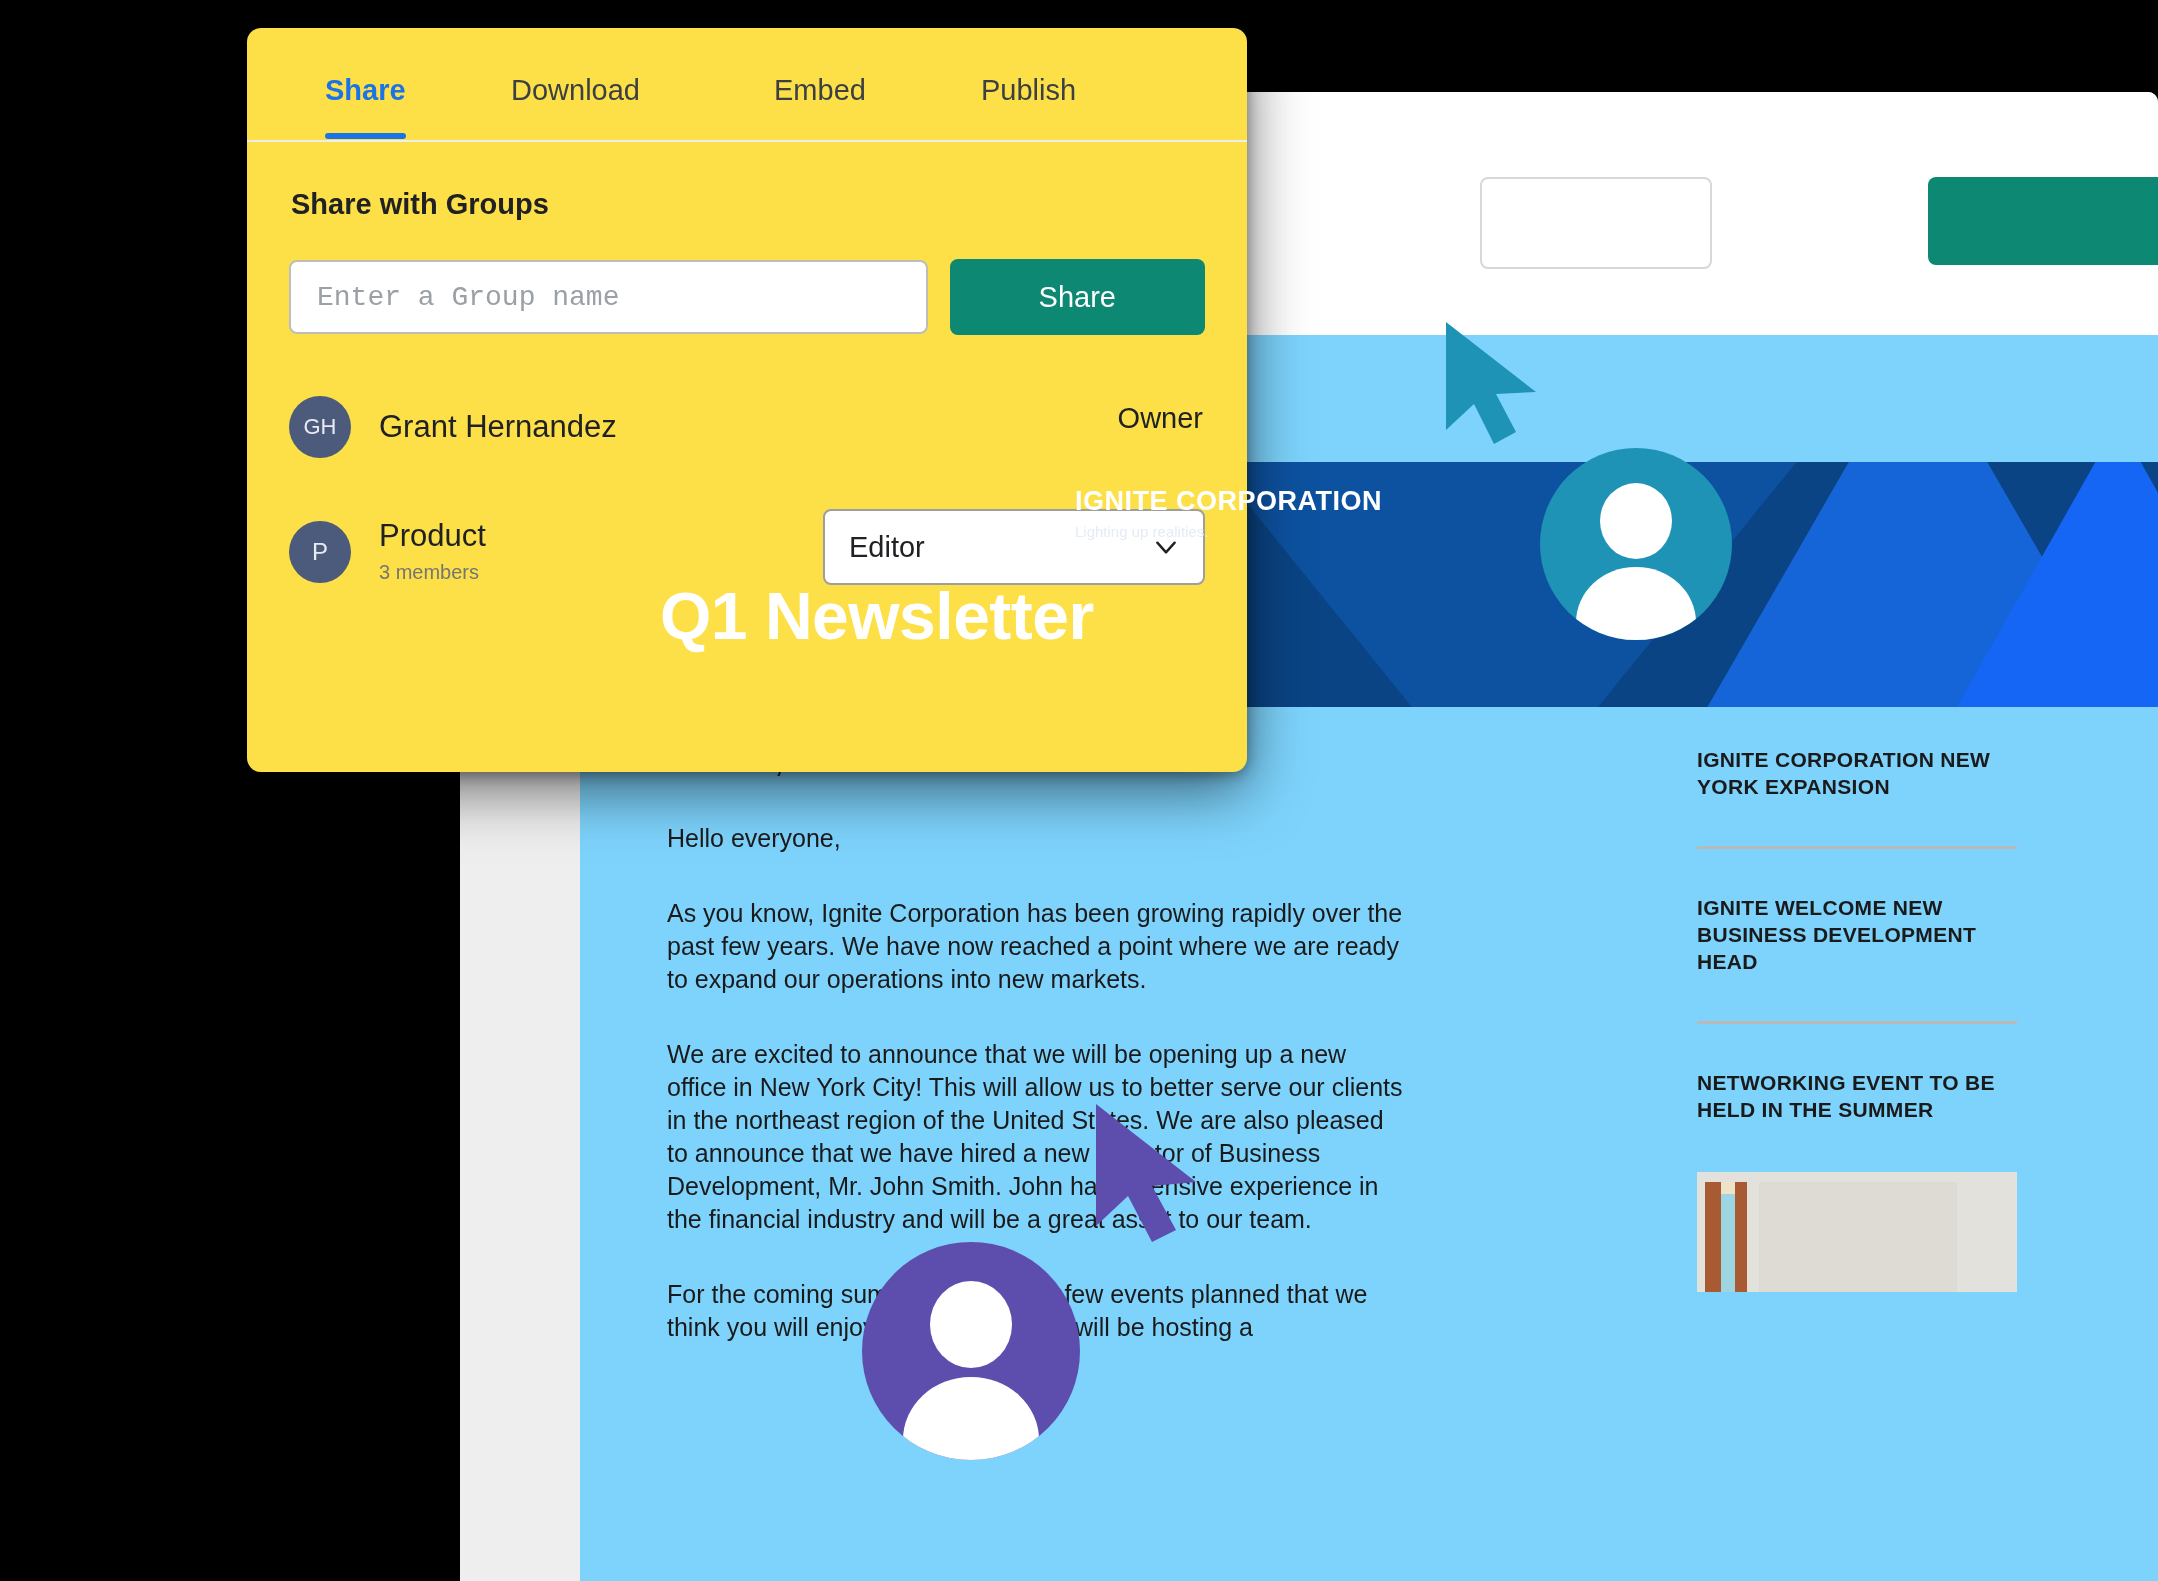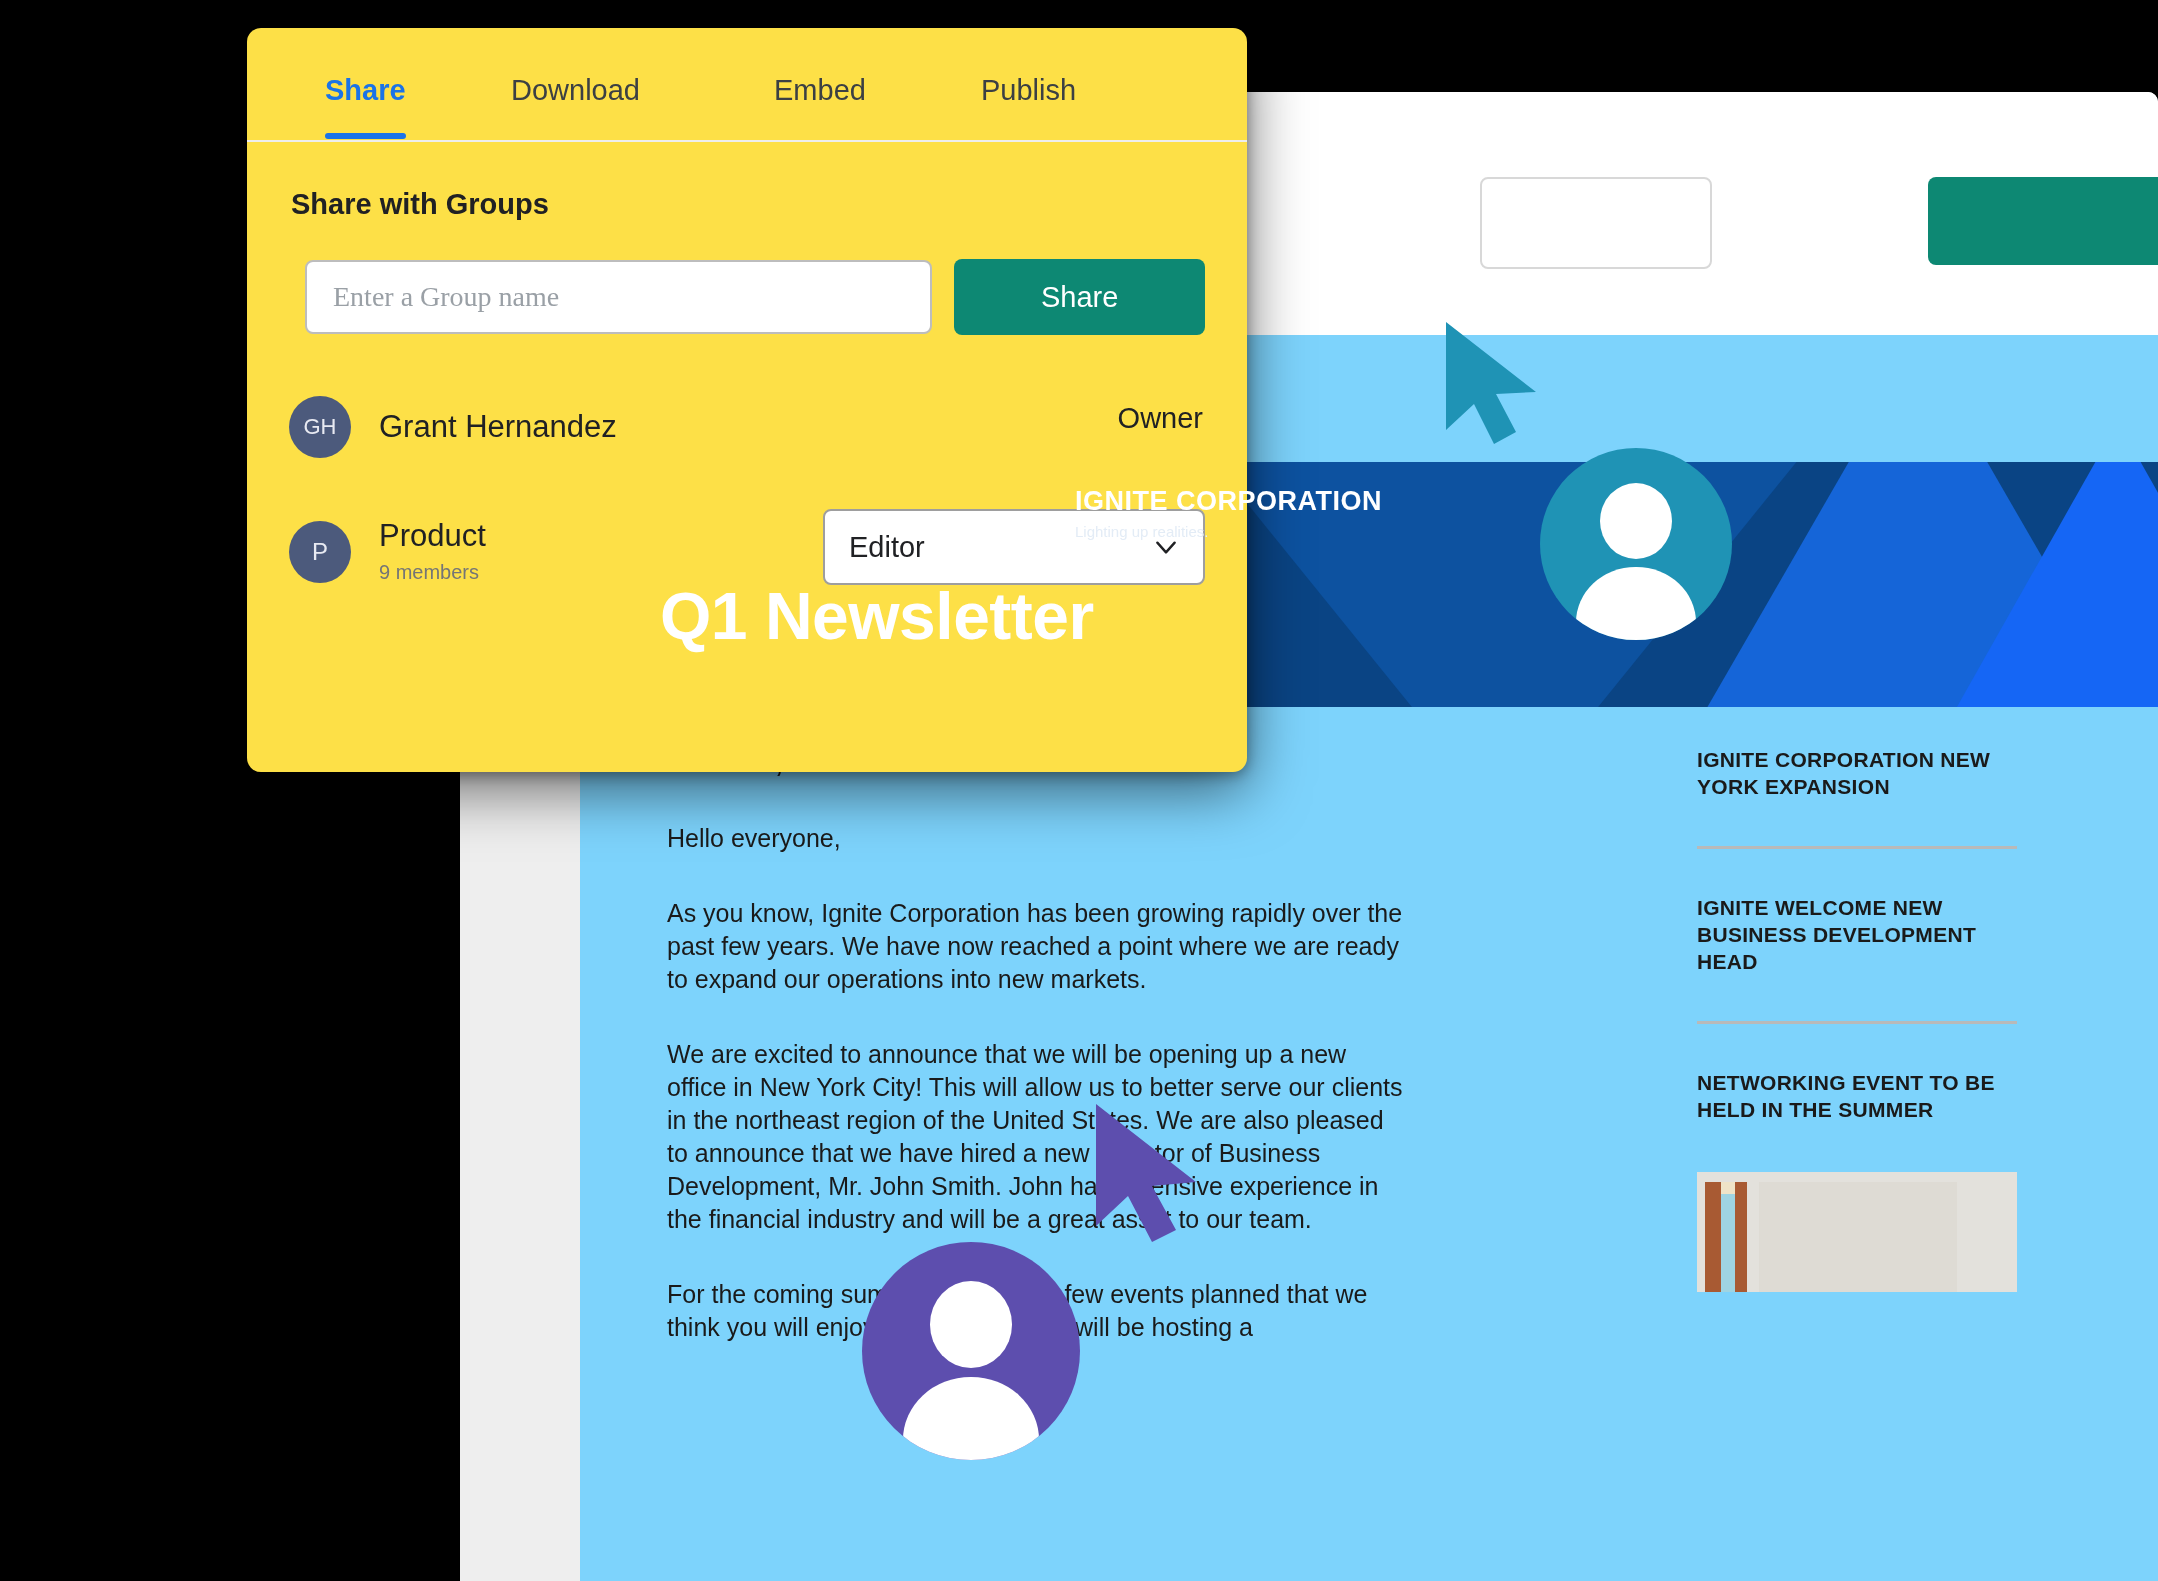--- a/index.html
+++ b/index.html
@@ -140,23 +140,22 @@
   #share-heading{
     margin:46px 0 0 2px;font-size:29px;font-weight:bold;color:#202124;
   }
   #share-row{
     margin-top:38px;display:flex;align-items:center;gap:22px;
   }
   #group-input{
     width:640px;height:74px;box-sizing:border-box;
     border:2px solid #bdbdbd;border-radius:8px;
     font-size:28px;color:#202124;padding:0 26px;
-    font-family:Liberation Serif, serif;background:#fff;
+    font-family:Liberation Mono, monospace;background:#fff;
     outline:none;
-    margin-left:16px;
   }
   #group-input::placeholder{color:#9aa0a6;}
   #share-submit{
     width:256px;height:76px;border:none;border-radius:8px;
     background:#0d8873;color:#ffffff;font-size:29px;
     font-family:"Liberation Sans", sans-serif;cursor:pointer;
   }
 
   .person-row{
     display:flex;align-items:center;margin-top:61px;position:relative;
@@ -305,21 +304,21 @@
       <div class="person-text">
         <div class="person-name">Grant Hernandez</div>
       </div>
       <div class="person-role">Owner</div>
     </div>
 
     <div class="person-row">
       <div class="avatar small-initial">P</div>
       <div class="person-text">
         <div class="person-name">Product</div>
-        <div class="person-sub">9 members</div>
+        <div class="person-sub">3 members</div>
       </div>
       <div class="role-select">
         <span class="role-value">Editor</span>
         <svg class="chev" viewBox="0 0 24 24">
           <path d="M4 8 L12 17 L20 8" fill="none" stroke="#202124" stroke-width="2.2" stroke-linecap="round" stroke-linejoin="round"></path>
         </svg>
       </div>
     </div>
 
   </div>

